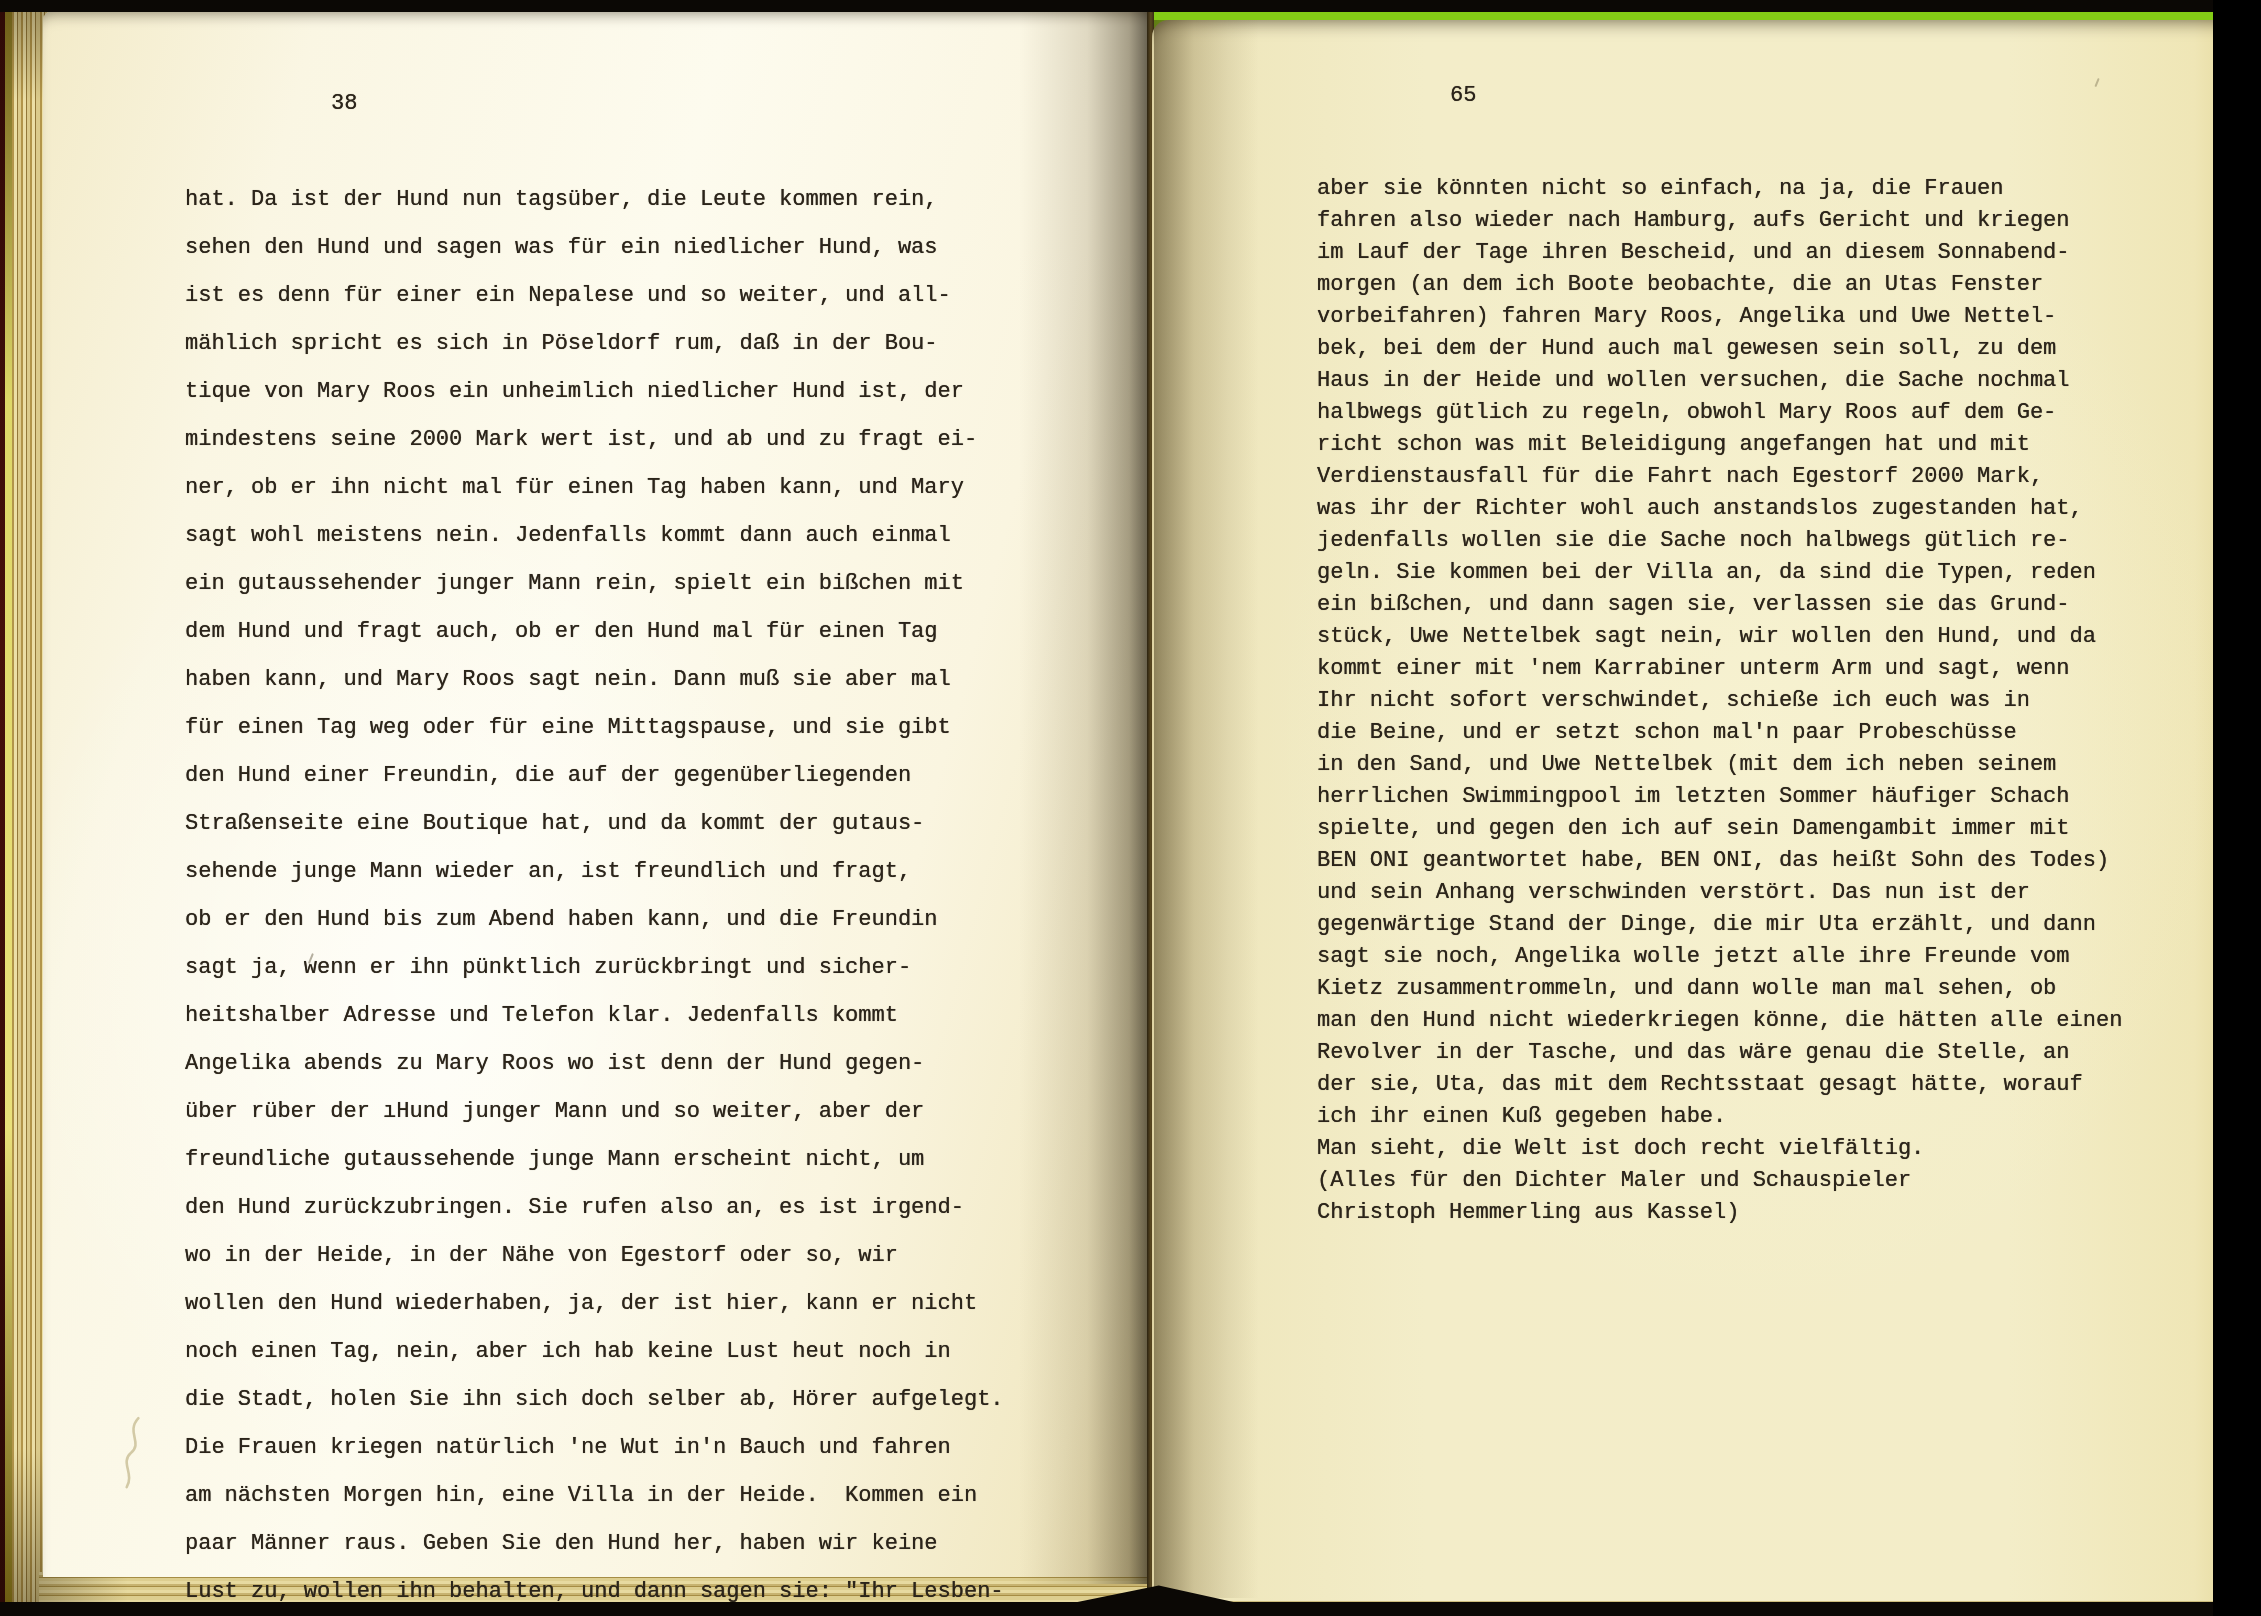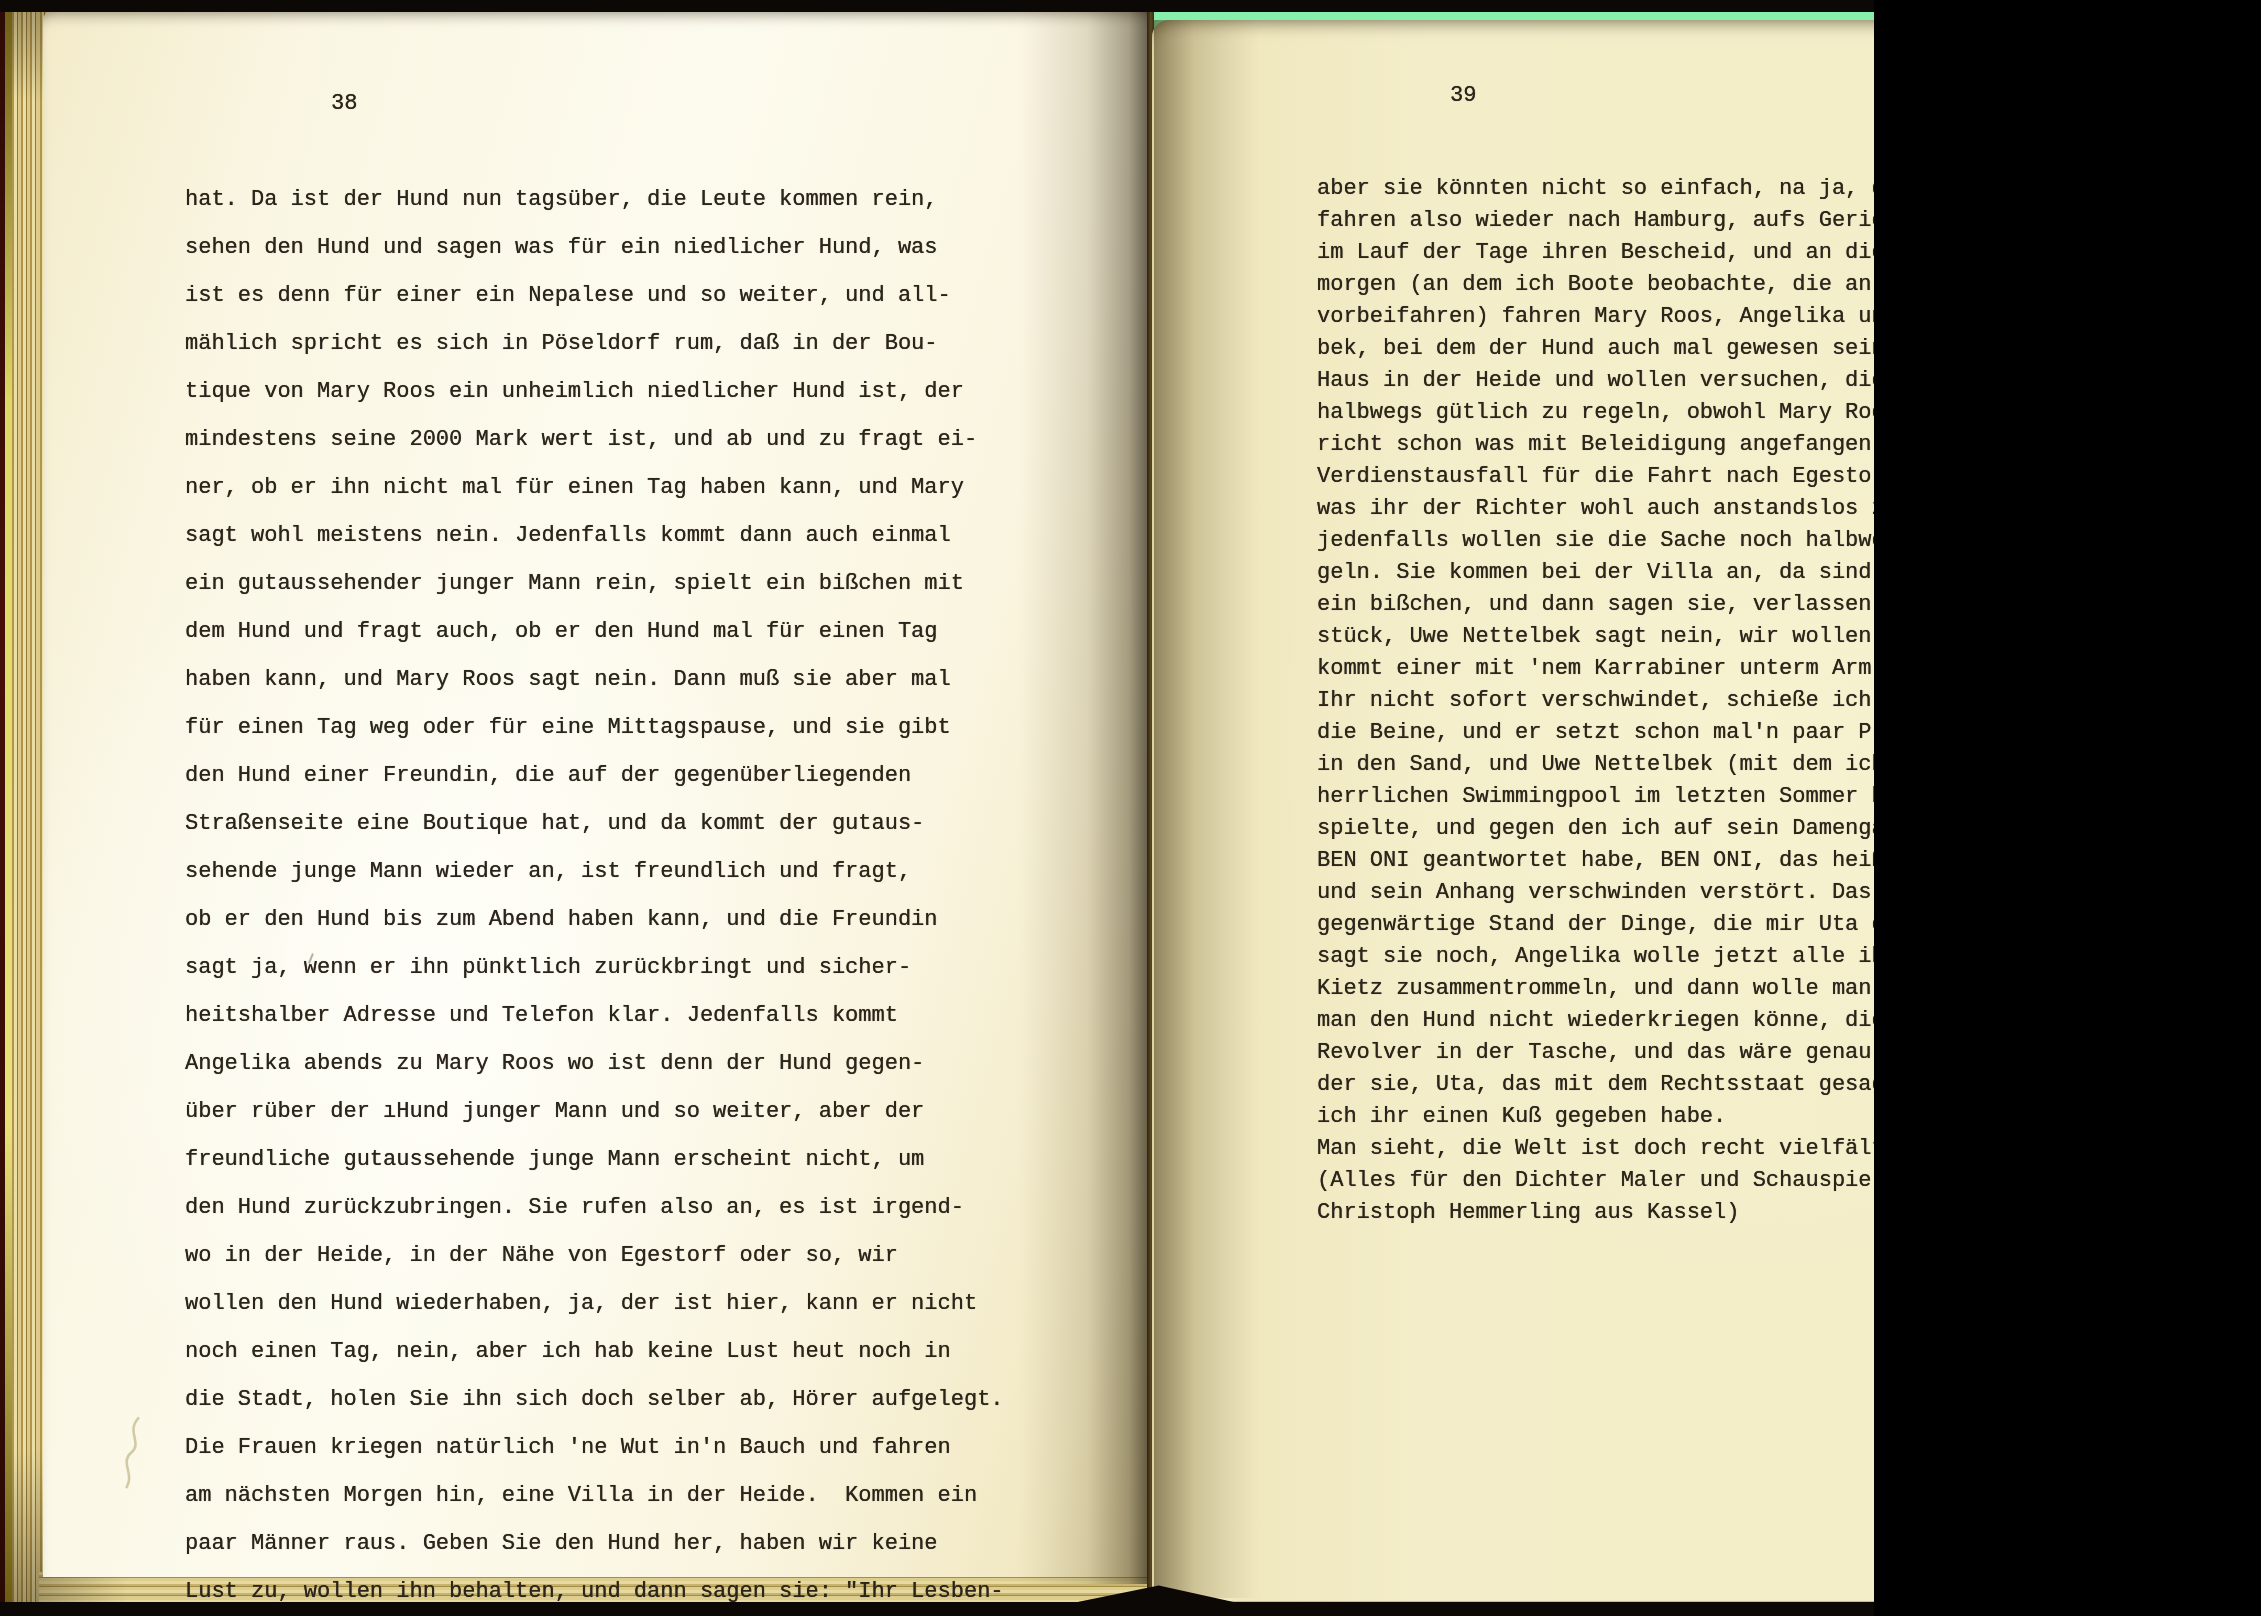--- a/index.html
+++ b/index.html
@@ -1,21 +1,21 @@
 <!DOCTYPE html>
 <html style="font-size:10.5px"><head>
 <meta charset="utf-8">
 <style>
   html, body { margin: 0; padding: 0; background: #000; }
   .stage {
     position: relative;
-    width: 1874px;
+    width: 2213px;
     height: 1616px;
     overflow: hidden;
-    background: #86efac;
+    background: #84cc16;
     font-family: "Liberation Mono", "DejaVu Sans Mono", monospace;
   }
   .abs { position: absolute; }
 
   
   .cover-sliver {
     left: 0; top: 0; width: 6.6px; height: 1616px;
     background: linear-gradient(180deg, #2e0a06, #46100a 40%, #2a0905);
   }
   .fore-edge-highlight {
@@ -168,21 +168,21 @@
     <svg class="abs pen-squiggle" width="39" height="85" viewBox="0 0 60 130">
       <path d="M36,6 C16,28 44,44 24,60 C8,74 30,92 18,112" fill="none" stroke="#b2a470" stroke-width="4" stroke-linecap="round"></path>
     </svg>
     <div class="abs stray-tick tick-left"></div>
   </div>
 
   <div class="abs gutter-shadow-left"></div>
   <div class="abs gutter-line"></div>
 
   <div class="abs page-right">
-    <div class="page-number">39</div>
+    <div class="page-number">65</div>
     <div class="text-block">aber sie könnten nicht so einfach, na ja, die Frauen
 fahren also wieder nach Hamburg, aufs Gericht und kriegen
 im Lauf der Tage ihren Bescheid, und an diesem Sonnabend-
 morgen (an dem ich Boote beobachte, die an Utas Fenster
 vorbeifahren) fahren Mary Roos, Angelika und Uwe Nettel-
 bek, bei dem der Hund auch mal gewesen sein soll, zu dem
 Haus in der Heide und wollen versuchen, die Sache nochmal
 halbwegs gütlich zu regeln, obwohl Mary Roos auf dem Ge-
 richt schon was mit Beleidigung angefangen hat und mit
 Verdienstausfall für die Fahrt nach Egestorf 2000 Mark,

